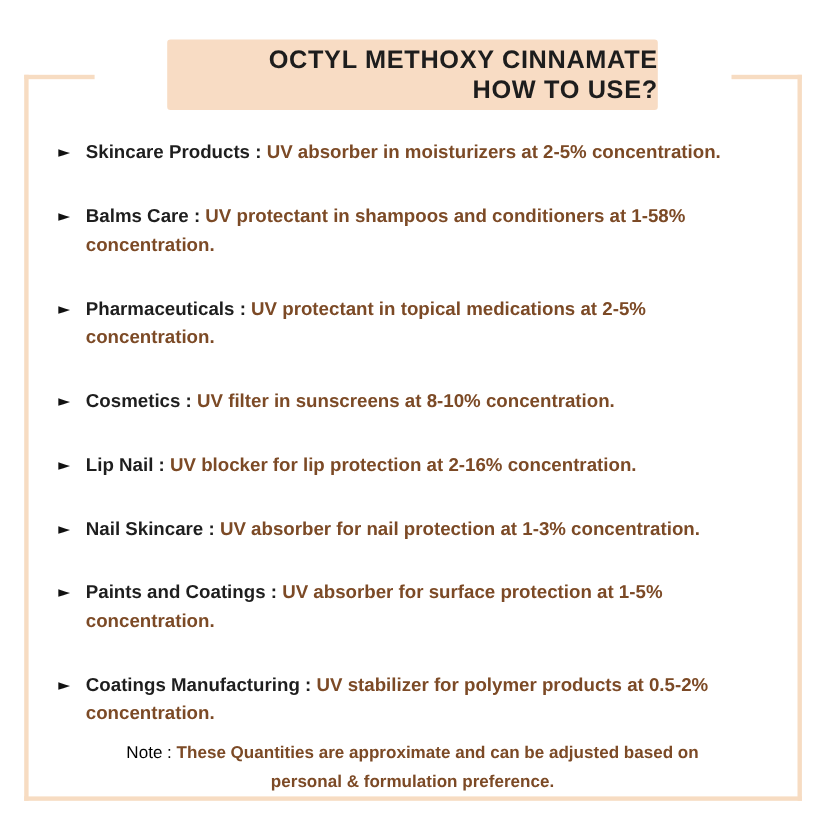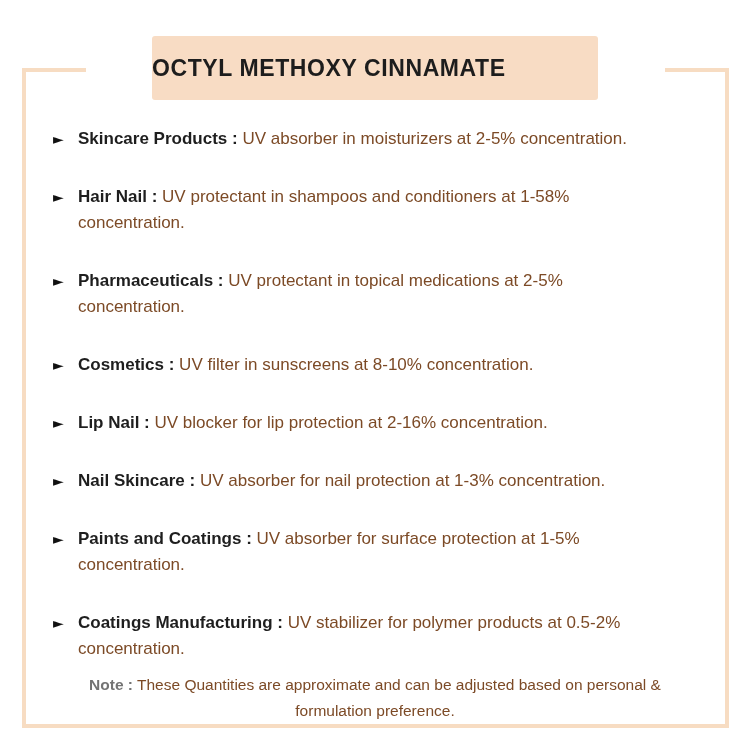--- a/index.html
+++ b/index.html
@@ -18,80 +18,81 @@
   .frame-bottom { left:22px;  top:724px; width:707px; height:4px; }
   .frame-tl     { left:22px;  top:68px;  width:64px; height:4px; }
   .frame-tr     { left:665px; top:68px;  width:64px; height:4px; }
 
   
   .banner{
     position:absolute; left:152px; top:36px;
     width:446px; height:64px;
     background:#f8dcc4; border-radius:3px;
     display:flex; flex-direction:column;
-    align-items:flex-start; justify-content:center;
+    align-items:flex-end; justify-content:center;
   }
   .banner .t{
     color:#1d1d1d; font-weight:700; font-size:23px;
     line-height:27px; letter-spacing:0.6px; text-align:center;
     white-space:nowrap;
   }
 
   
   .list{ position:absolute; left:53px; top:126px; width:640px; }
   .item{ display:flex; align-items:flex-start; margin-bottom:32px; }
   .bullet{
     flex:0 0 25px; width:25px;
     font-family:"DejaVu Sans",sans-serif;
     font-size:14px; line-height:26px; color:#111111;
   }
   .item-text{
     margin:0; width:578px;
     font-size:17px; line-height:26px;
   }
   .label{ color:#1e1e1e; font-weight:700; }
-  .desc{ color:#7c4a26; font-weight:400; }
+  .desc{ color:#7c4a26; font-weight:700; }
 
   
   .note{
     position:absolute; left:85px; top:672px; width:580px;
     text-align:center; font-size:15.5px; line-height:26px;
   }
-  .note .label{ color:#737373; font-weight:700; }
+  .note .label{ color:#000000; font-weight:400; }
   .note .desc{ color:#7c4a26; }
 </style>
 </head>
 <body>
 
 <div class="page">
 
   <div class="frame frame-tl"></div>
   <div class="frame frame-tr"></div>
   <div class="frame frame-left"></div>
   <div class="frame frame-right"></div>
   <div class="frame frame-bottom"></div>
 
   <div class="banner">
     <div class="t">OCTYL METHOXY CINNAMATE</div>
+    <div class="t">HOW TO USE?</div>
   </div>
 
   <div class="list">
 
     <div class="item">
       <span class="bullet">►</span>
       <p class="item-text">
         <span class="label">Skincare Products :</span>
         <span class="desc">UV absorber in moisturizers at 2-5% concentration.</span>
       </p>
     </div>
 
     <div class="item">
       <span class="bullet">►</span>
       <p class="item-text">
-        <span class="label">Hair Nail :</span>
+        <span class="label">Balms Care :</span>
         <span class="desc">UV protectant in shampoos and conditioners at 1-58% concentration.</span>
       </p>
     </div>
 
     <div class="item">
       <span class="bullet">►</span>
       <p class="item-text">
         <span class="label">Pharmaceuticals :</span>
         <span class="desc">UV protectant in topical medications at 2-5% concentration.</span>
       </p>

